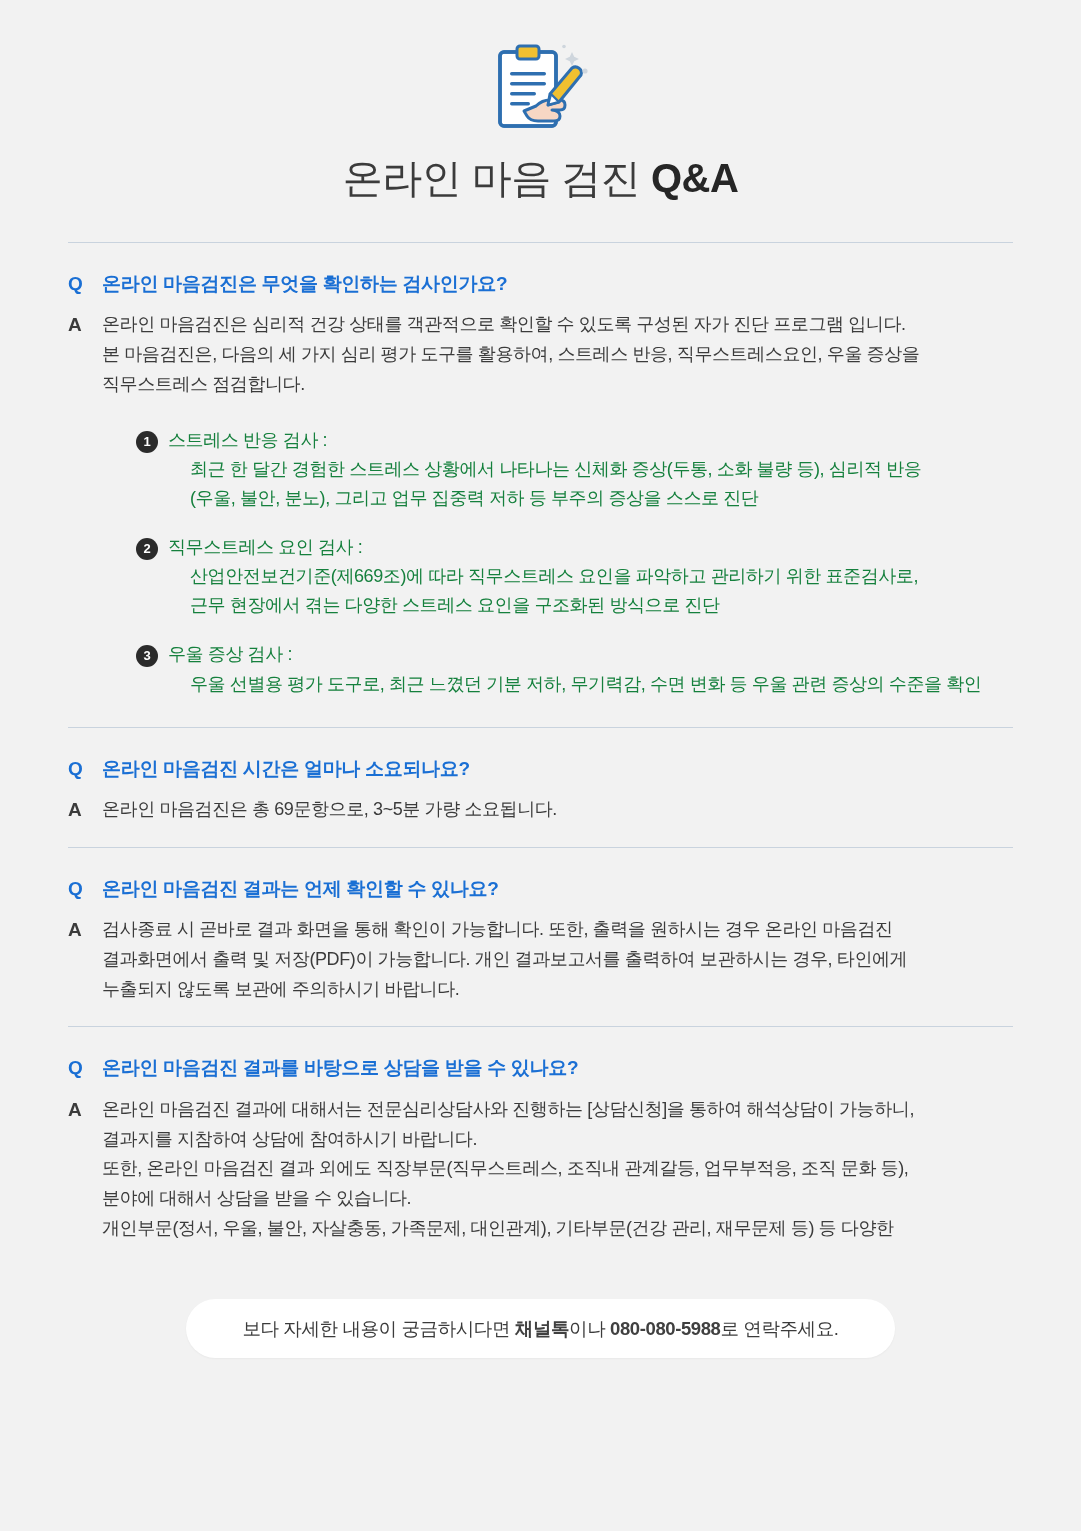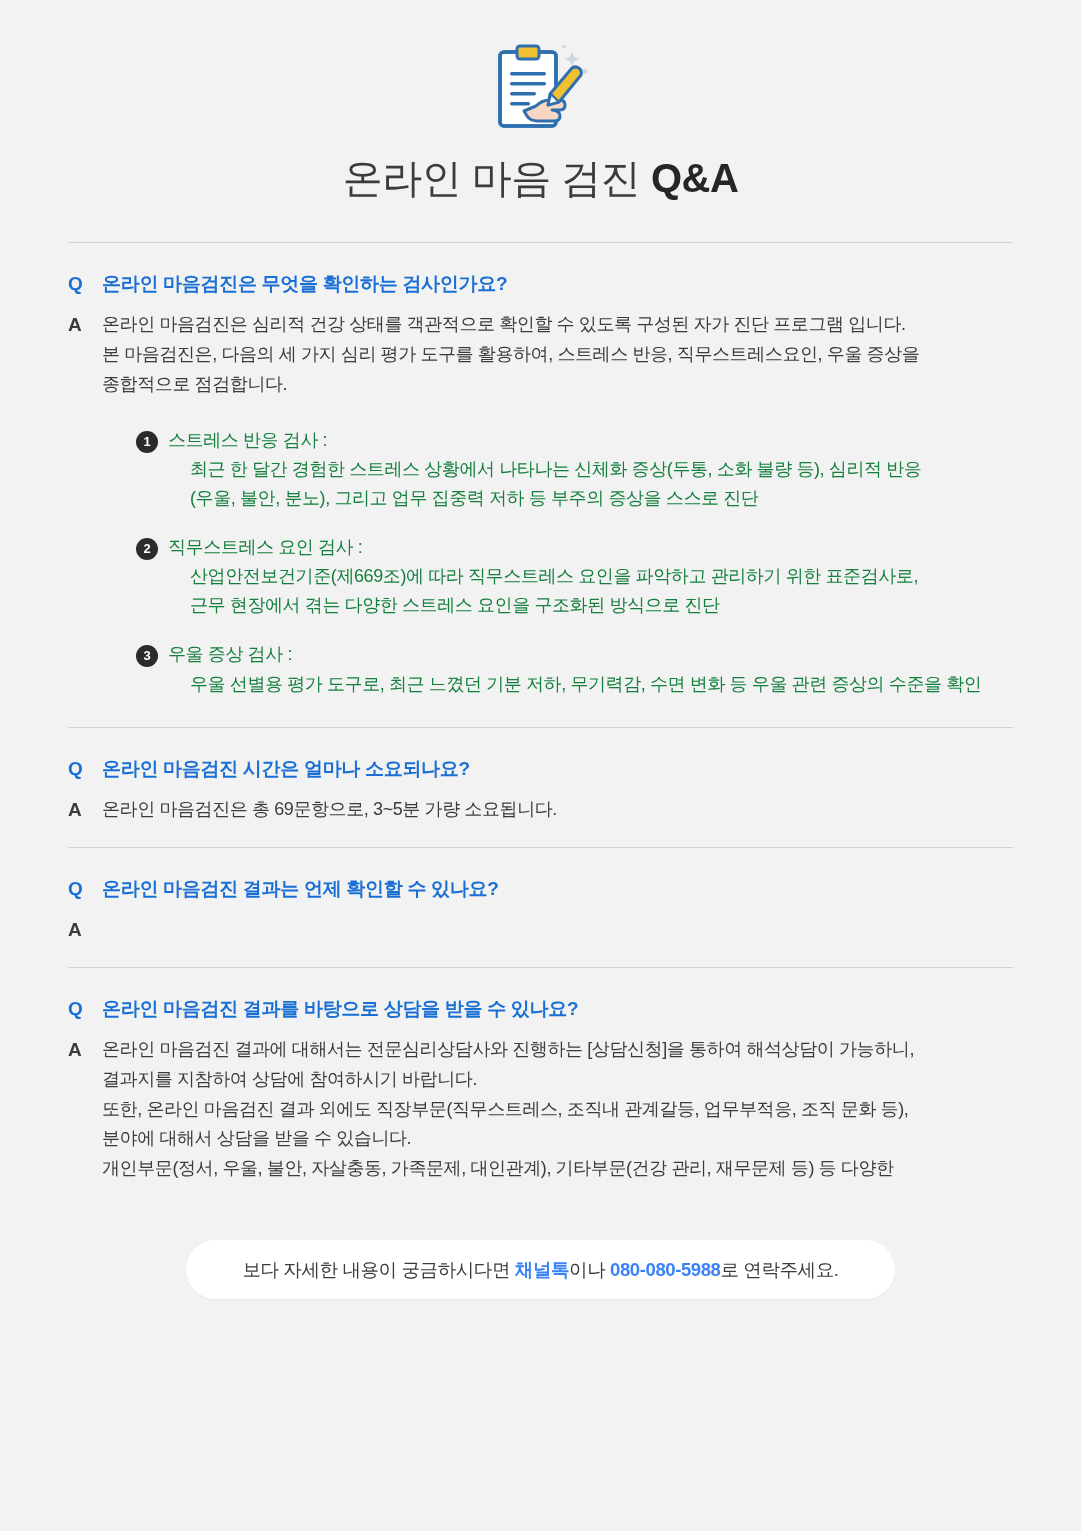--- a/index.html
+++ b/index.html
@@ -129,21 +129,21 @@
   }
   .pill {
     background: #ffffff;
     border-radius: 40px;
     padding: 17px 56px;
     font-size: 18.5px;
     color: #3b3b3b;
     letter-spacing: -0.4px;
     box-shadow: 0 1px 2px rgba(0,0,0,0.04);
   }
-  .pill b { font-weight: 700; color: #3b82f6; }
+  .pill b { font-weight: 700; color: #404040; }
 </style>
 </head>
 <body>
 
 <div class="page">
 
   <div class="header">
     <svg class="clipboard-icon" viewBox="0 0 110 92" aria-hidden="true">
 
       <rect x="14" y="8" width="56" height="74" rx="4" fill="#ffffff" stroke="#2e6fb0" stroke-width="3.5"></rect>
@@ -173,21 +173,21 @@
     <section class="qa-block">
       <div class="row q-row">
         <span class="marker q">Q</span>
         <span class="q-text">온라인 마음검진은 무엇을 확인하는 검사인가요?</span>
       </div>
       <div class="row">
         <span class="marker a">A</span>
         <div class="a-text">
           <span class="a-line">온라인 마음검진은 심리적 건강 상태를 객관적으로 확인할 수 있도록 구성된 자가 진단 프로그램 입니다.</span>
           <span class="a-line">본 마음검진은, 다음의 세 가지 심리 평가 도구를 활용하여, 스트레스 반응, 직무스트레스요인, 우울 증상을</span>
-          <span class="a-line">종합적으로 점검합니다.</span>
+          <span class="a-line">직무스트레스 점검합니다.</span>
 
           <div class="sub-list">
             <div class="sub-item">
               <span class="num-badge">1</span>
               <span class="sub-body">
                 <span class="sub-title">스트레스 반응 검사 :</span>
                 <span class="sub-line">최근 한 달간 경험한 스트레스 상황에서 나타나는 신체화 증상(두통, 소화 불량 등), 심리적 반응</span>
                 <span class="sub-line">(우울, 불안, 분노), 그리고 업무 집중력 저하 등 부주의 증상을 스스로 진단</span>
               </span>
             </div>
@@ -224,20 +224,25 @@
       </div>
     </section>
 
     <section class="qa-block">
       <div class="row q-row">
         <span class="marker q">Q</span>
         <span class="q-text">온라인 마음검진 결과는 언제 확인할 수 있나요?</span>
       </div>
       <div class="row">
         <span class="marker a">A</span>
+        <div class="a-text">
+          <span class="a-line">검사종료 시 곧바로 결과 화면을 통해 확인이 가능합니다. 또한, 출력을 원하시는 경우 온라인 마음검진</span>
+          <span class="a-line">결과화면에서 출력 및 저장(PDF)이 가능합니다. 개인 결과보고서를 출력하여 보관하시는 경우, 타인에게</span>
+          <span class="a-line">누출되지 않도록 보관에 주의하시기 바랍니다.</span>
+        </div>
       </div>
     </section>
 
     <section class="qa-block">
       <div class="row q-row">
         <span class="marker q">Q</span>
         <span class="q-text">온라인 마음검진 결과를 바탕으로 상담을 받을 수 있나요?</span>
       </div>
       <div class="row">
         <span class="marker a">A</span>

